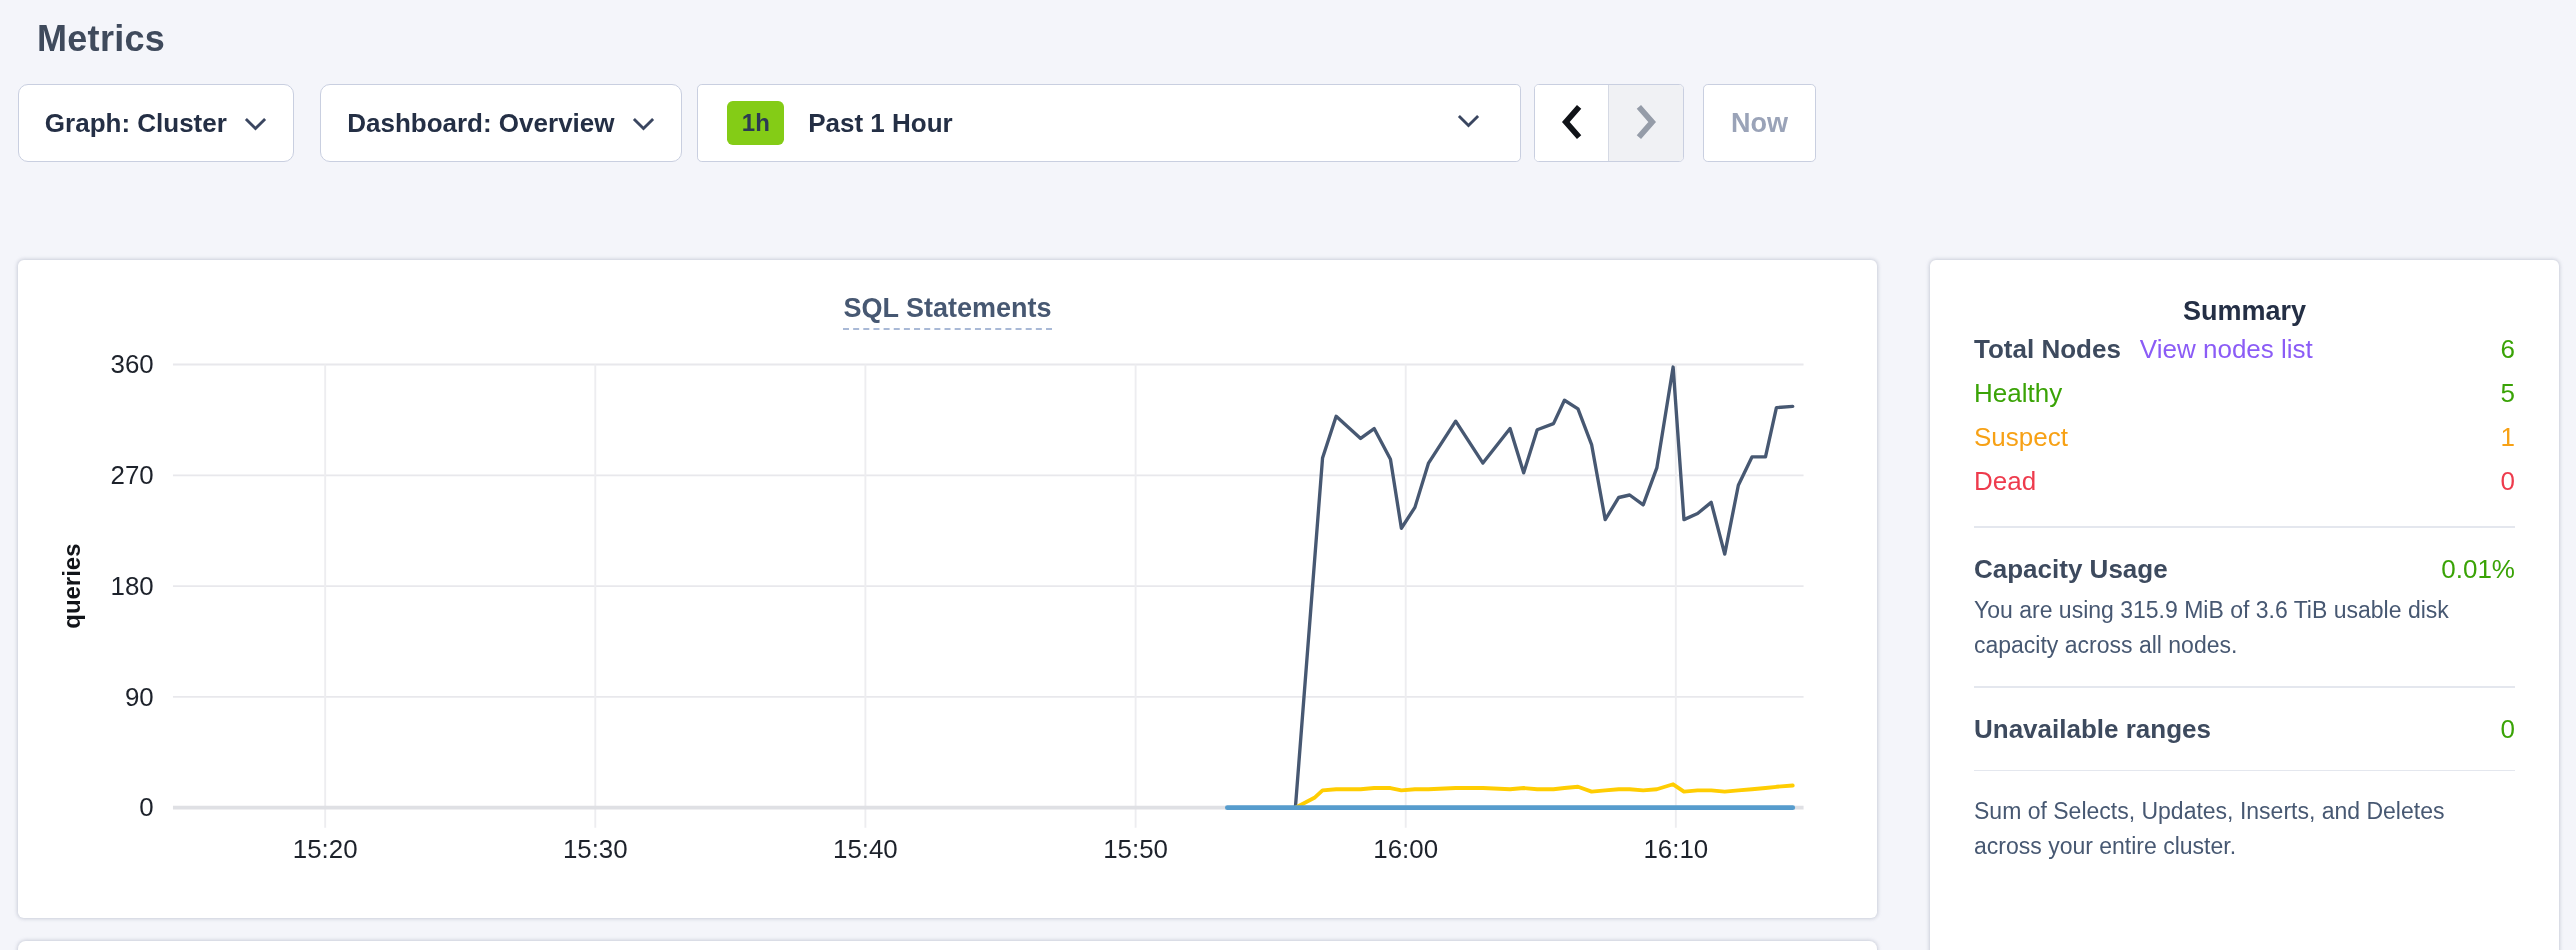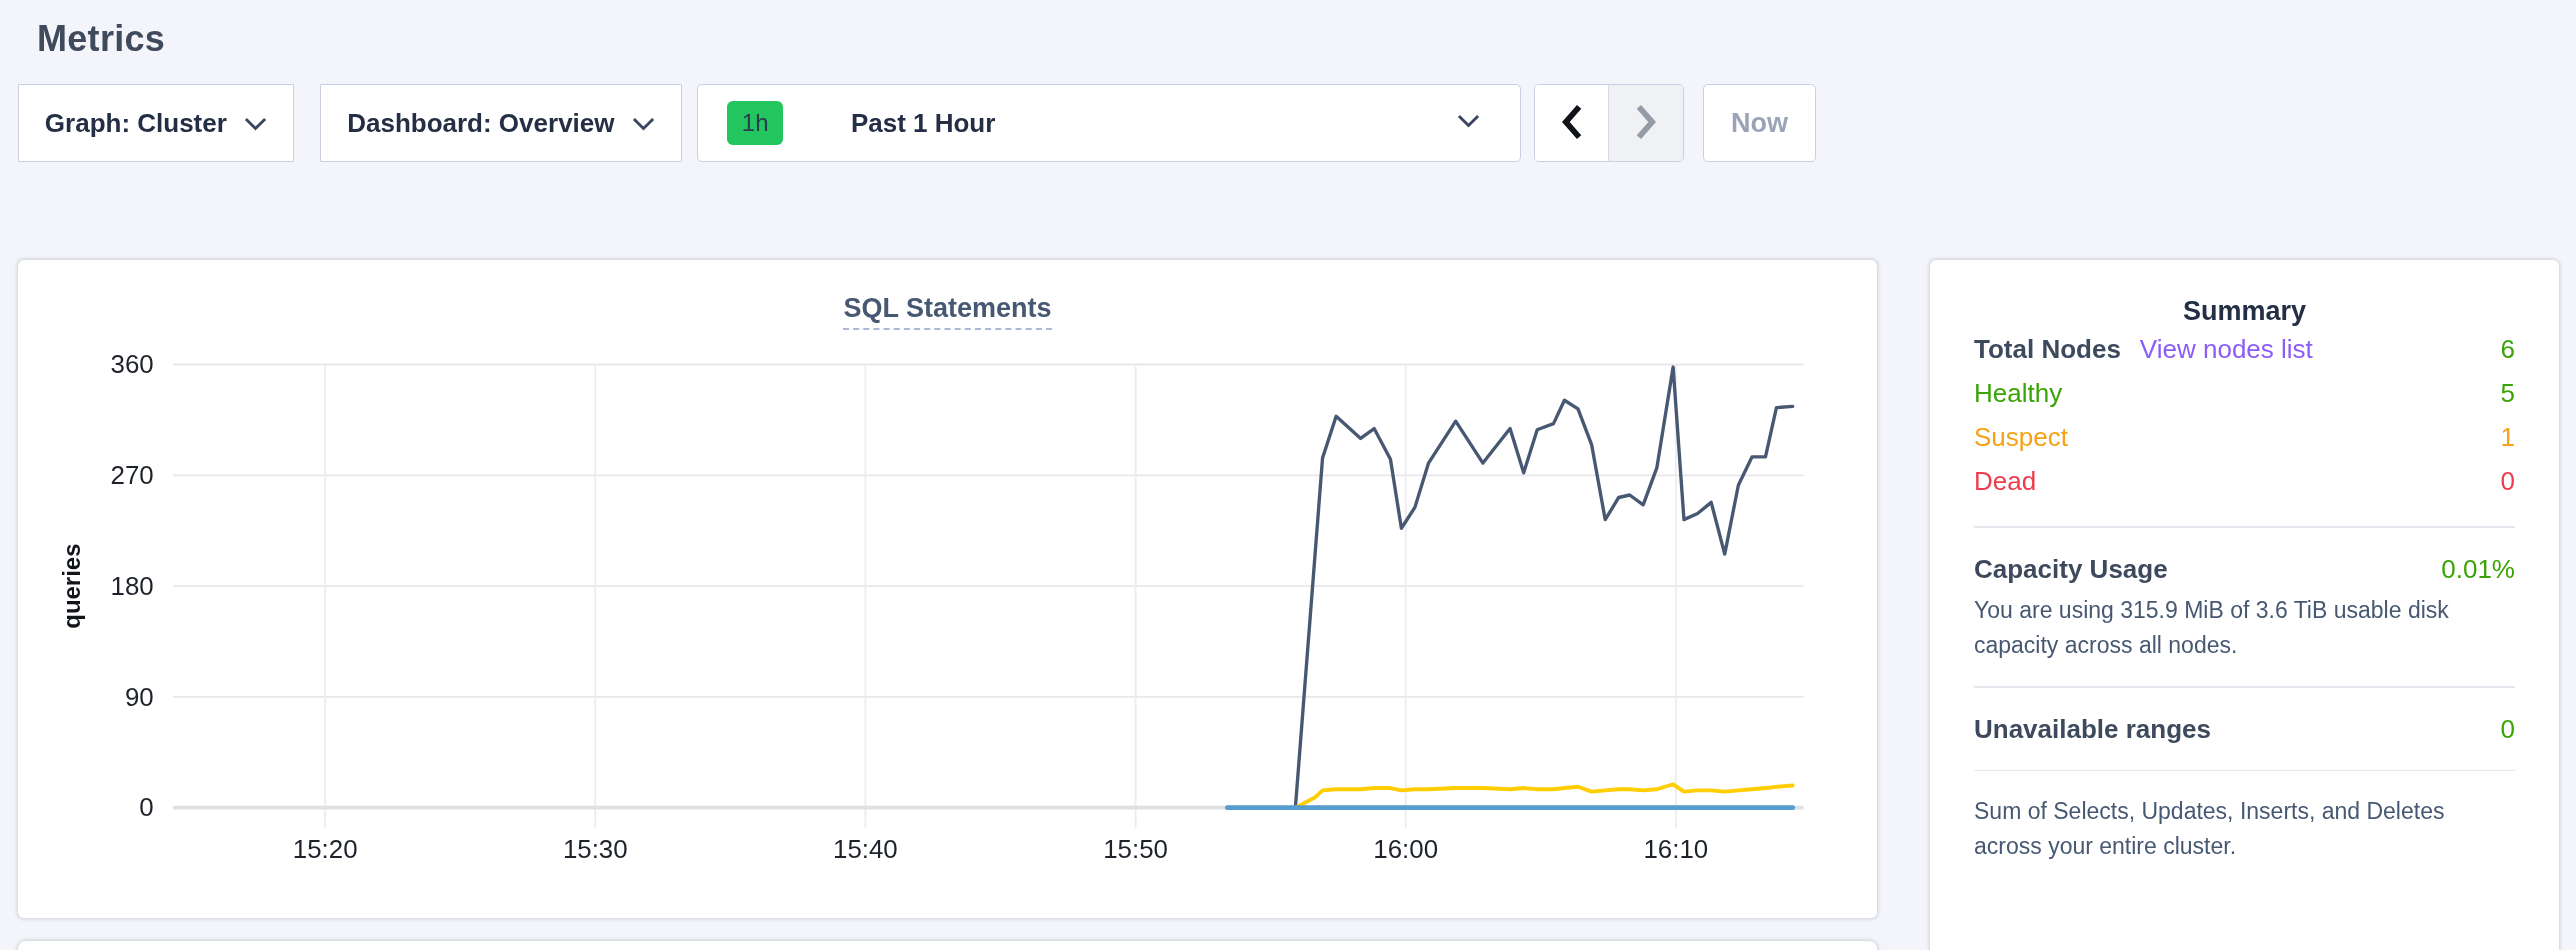--- a/index.html
+++ b/index.html
@@ -6,31 +6,31 @@
   body{
     margin:0; width:2576px; height:950px; position:relative; overflow:hidden;
     background:#f4f5fa; color:#242f45;
     font-family:"Liberation Sans","DejaVu Sans",sans-serif;
   }
   .page-title{position:absolute; left:21px; top:1.9px; margin:16px; font-size:36px; font-weight:600; color:#3f4a5c; letter-spacing:0.3px;}
 
   
   .controls{position:absolute; left:18px; top:84px; height:78px; display:flex; align-items:stretch;}
   .select-box{
-    box-sizing:border-box; background:#fff; border:1px solid #c9cfe0; border-radius:1px;
+    box-sizing:border-box; background:#fff; border:1px solid #c9cfe0; border-radius:10px;
     display:flex; align-items:center; justify-content:center; gap:17.3px;
     font-size:26px; font-weight:700; color:#242f45; cursor:pointer;
   }
   .dd-graph{width:276px; margin-right:26px;}
   .dd-dashboard{width:362px; margin-right:15.4px;}
   .time-box{
     box-sizing:border-box; width:824px; background:#fff; border:1px solid #c9cfe0; border-radius:4.8px;
     display:flex; align-items:center; padding:0 40px 0 29px; margin-right:12.5px; cursor:pointer;
   }
-  .time-badge{background:#22c55e; border-radius:5.8px; padding:7.7px 14.4px; font-size:24px; font-weight:400; color:#2c3a52; margin-right:68px;}
+  .time-badge{background:#84cc16; border-radius:5.8px; padding:7.7px 14.4px; font-size:24px; font-weight:700; color:#2c3a52; margin-right:24px;}
   .time-label{font-size:26px; font-weight:700; color:#242f45;}
   .time-box .chev{margin-left:auto;}
   .arrow-group{width:150px; display:flex; border:1px solid #c9cfe0; border-radius:4.8px; overflow:hidden; margin-right:19px; background:#fff; box-sizing:border-box;}
   .arrow-btn{flex:1; display:flex; align-items:center; justify-content:center; border:none; background:#fff; cursor:pointer; padding:0;}
   .arrow-btn.fwd{background:#f0f1f4; border-left:1px solid #d5d9e4; cursor:default;}
   .now-btn{
     width:113px; box-sizing:border-box; background:#fff; border:1px solid #c9cfe0; border-radius:4.8px;
     font-size:27px; font-weight:700; color:#9aa3b8; font-family:inherit; cursor:default;
   }
 

